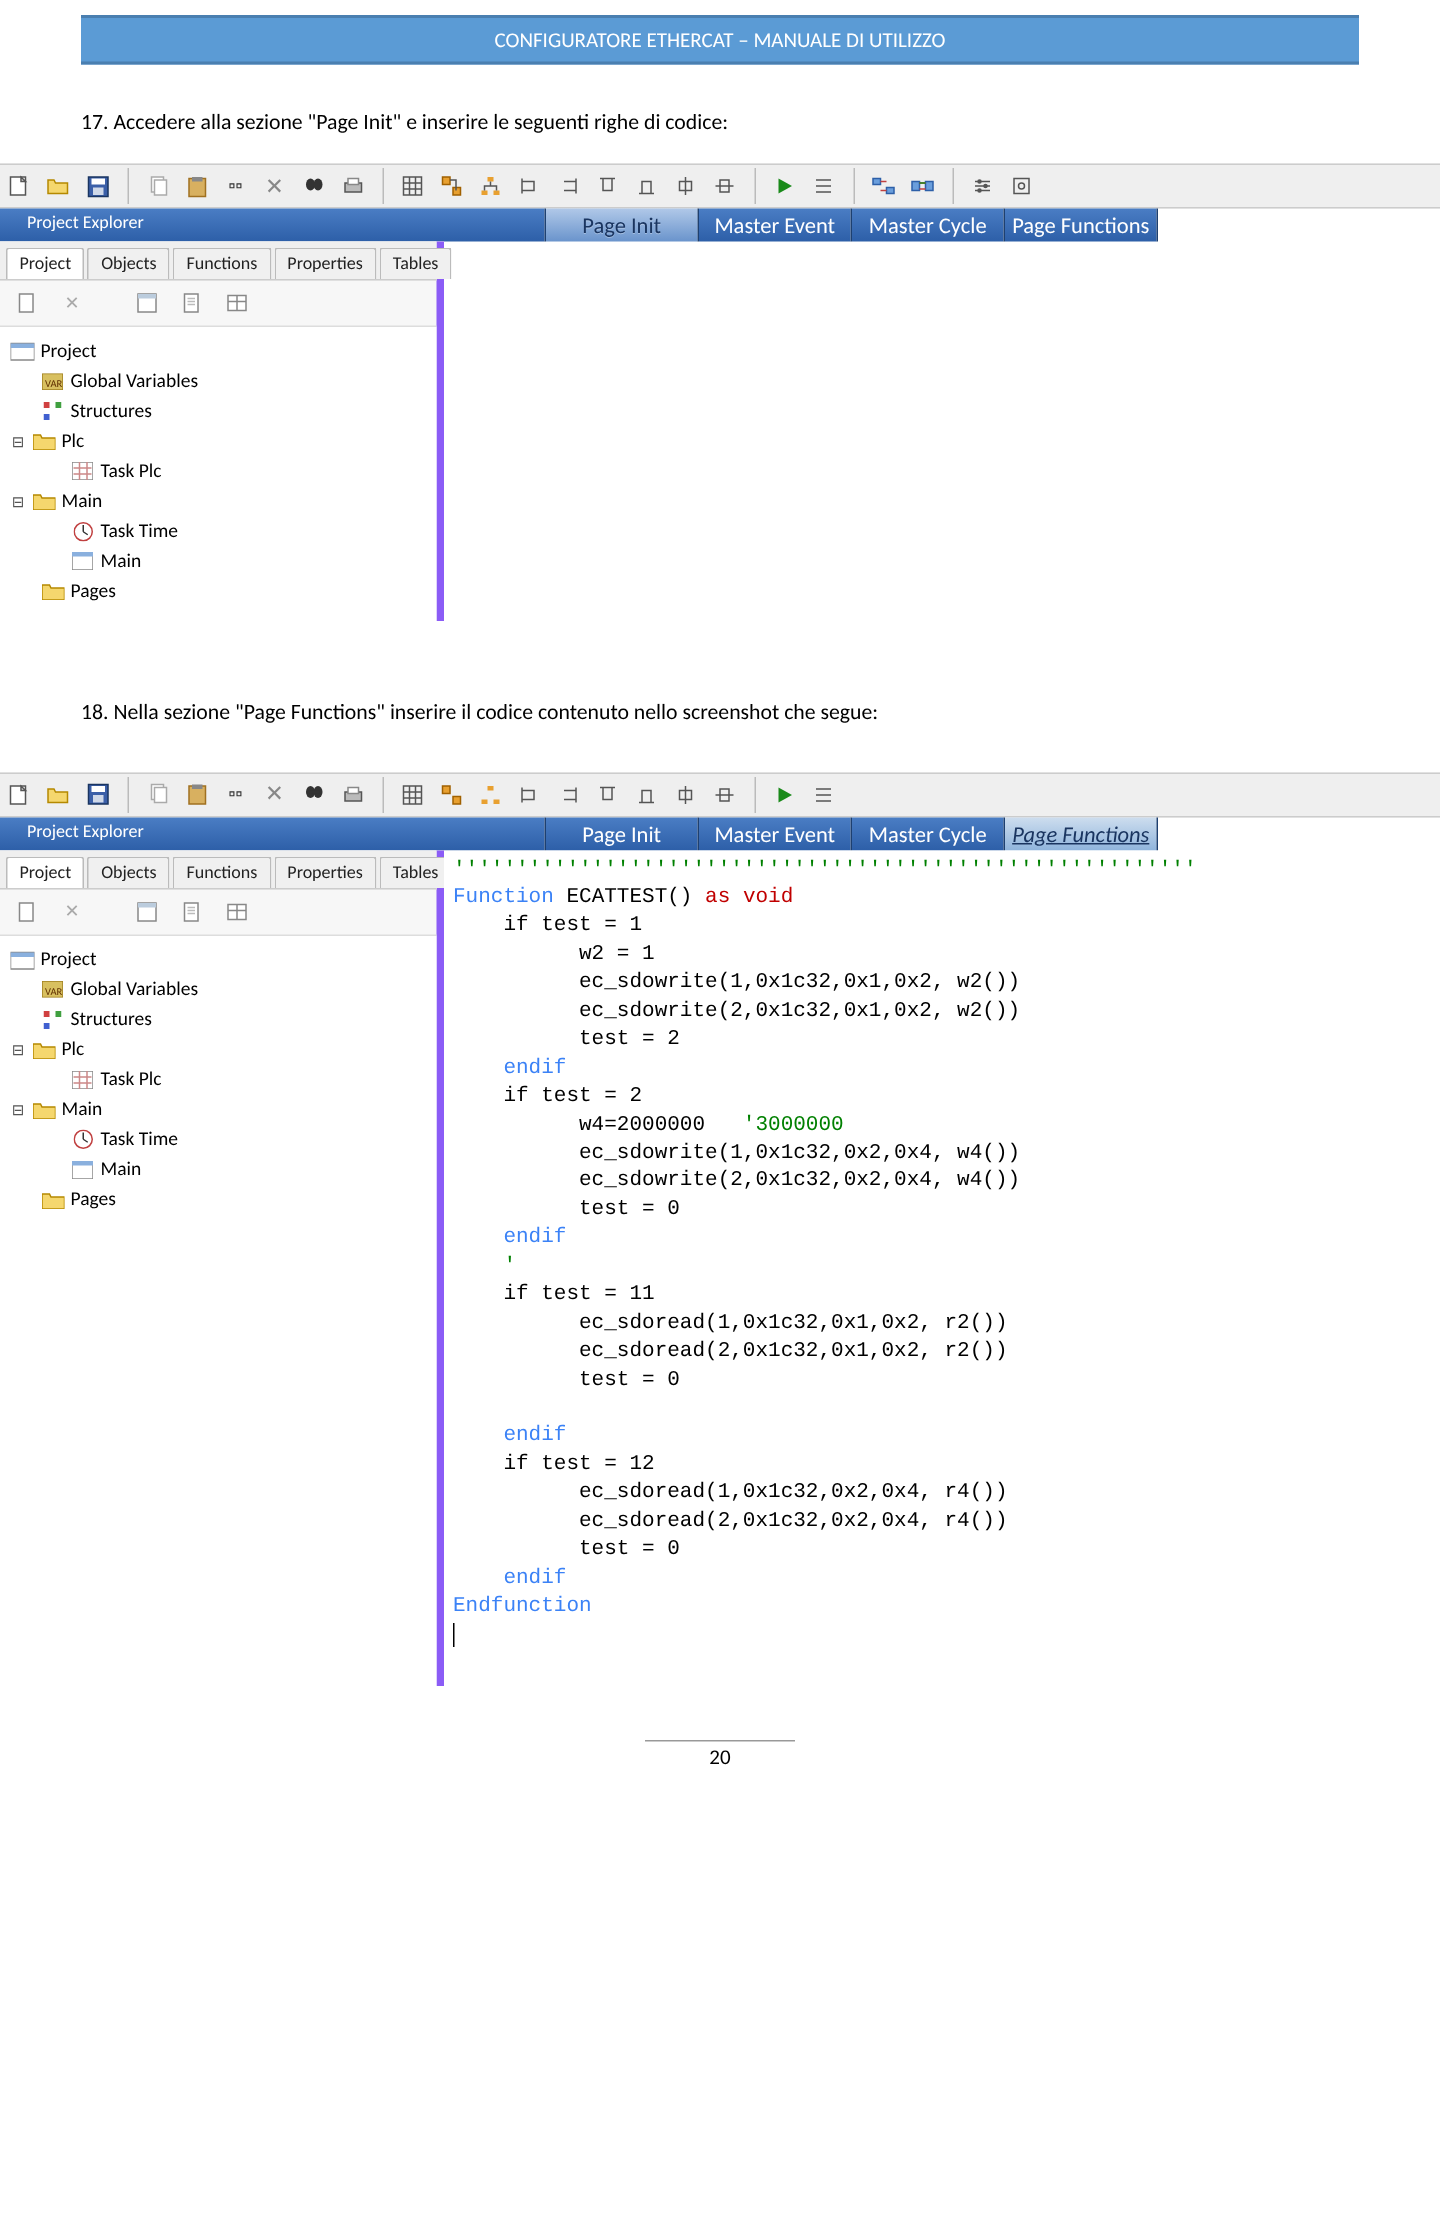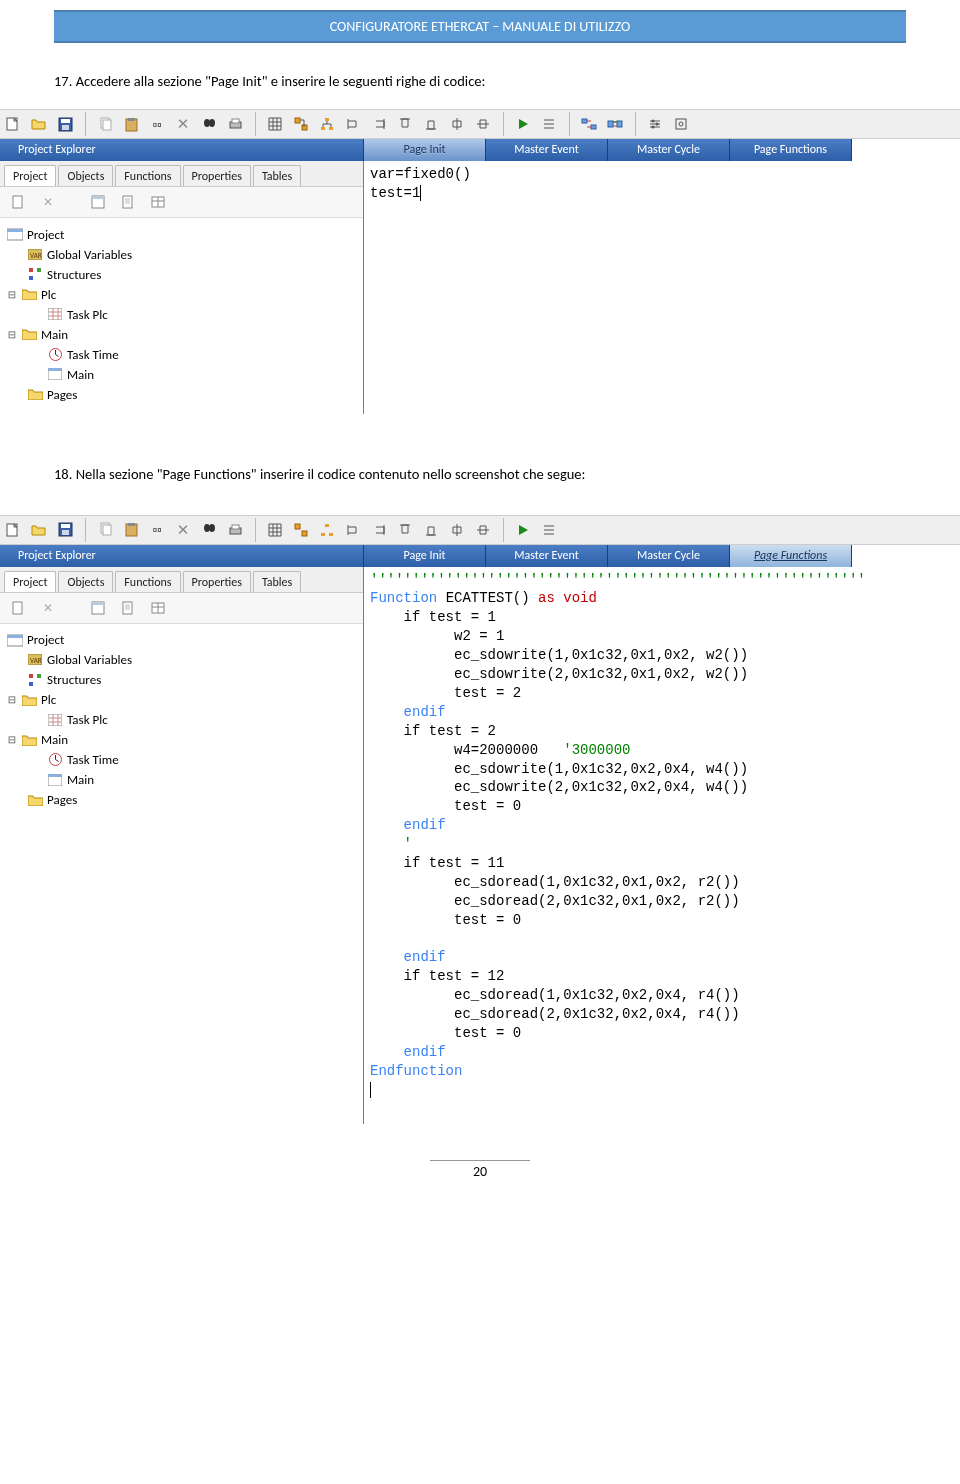--- a/index.html
+++ b/index.html
@@ -8,25 +8,25 @@
   .header-bar { background: #5b9bd5; color: #fff; text-align: center; padding: 6px 14px; font-size: 14px; border-top: 2px solid #4a7fb0; border-bottom: 2px solid #4a7fb0; margin: 10px 54px 0 54px; }
   .body-text { font-size: 14.5px; margin: 28px 54px 18px 54px; line-height: 1.4; }
   .shot { margin: 0 0 0 0; border: none; }
   .shot-inner { position: relative; background: #fff; }
   .toolbar { display: flex; align-items: center; height: 30px; background: #efefef; border-top: 1px solid #ccc; border-bottom: 1px solid #ccc; }
   .tbtn { width: 26px; height: 24px; display: flex; align-items: center; justify-content: center; font-size: 13px; color: #333; }
   .tsep { width: 8px; height: 24px; border-right: 1px solid #bbb; margin-right: 6px; }
   .title-strip { display: flex; height: 22px; }
   .ts-left { width: 364px; background: linear-gradient(#4a7dc4, #2d5fa8); color: #fff; font-size: 12px; padding: 3px 18px; border-right: 1px solid #1e4070;}
   .ts-right { flex: 1; display: flex; }
-  .editor-tab { width: 122px; text-align: center; font-size: 12px; color: #fff; padding: 3px 0; background: linear-gradient(#4a7dc4,#2d5fa8); border-right: 1px solid #1e4070; cursor: default;}
+  .editor-tab { width: 102px; text-align: center; font-size: 15px; color: #fff; padding: 3px 0; background: linear-gradient(#4a7dc4,#2d5fa8); border-right: 1px solid #1e4070; cursor: default;}
   .editor-tab.sel { background: linear-gradient(#b0c8e8,#6a94cc); color: #1a3560; text-shadow: 0 1px 0 rgba(255,255,255,0.3); }
   .editor-tab.sel2 { background: linear-gradient(#cdddee,#8fb4dc); color: #1a3560; font-style: italic; text-decoration: underline; }
   .columns { display: flex; }
-  .left-pane { width: 364px; background: #f7f7f7; border-right: 1px solid #8b5cf6; }
+  .left-pane { width: 296px; background: #f7f7f7; border-right: 5px solid #8b5cf6; }
   .proj-tabs { display: flex; background: #efefef; border-bottom: 1px solid #ccc; padding: 4px 4px 0 4px; font-size: 12px; }
   .proj-tab { padding: 3px 8px 3px 8px; border: 1px solid #bbb; border-bottom: none; background: #f0f0f0; margin-right: 2px; border-radius: 2px 2px 0 0; color: #222; }
   .proj-tab.active { background: #fff; }
   .proj-toolbar { display: flex; padding: 4px; border-bottom: 1px solid #ddd; }
   .ptbtn { width: 28px; height: 22px; display:flex; align-items:center; justify-content:center; font-size:12px; color:#555; border:1px solid transparent; margin-right:2px;}
   .tree { padding: 6px 4px 10px 4px; font-size: 13px; background:#fff; min-height:180px; }
   .tree .node { display: flex; align-items: center; height: 20px; }
   .tree .ind0 { padding-left: 2px; }
   .tree .ind1 { padding-left: 22px; }
   .tree .ind2 { padding-left: 42px; }
@@ -324,22 +324,20 @@
                 <span class="ticon">
                   <svg width="15" height="12">
                     <path d="M0 2h5l1 2h9v8H0z" fill="#f5d76e" stroke="#b58900"></path>
                   </svg>
                 </span>
                 <span class="label">Pages</span>
               </div>
         </div>
       </div>
 
-      <div class="editor"><span>var=fixed0()
-test=1</span><span class="cursor"></span></div>
     </div>
   </div>
 </div>
 
 <p class="body-text" style="margin-top:50px;">18. Nella sezione "Page Functions" inserire il codice contenuto nello screenshot che segue:</p>
 
 <div class="shot" style="margin-top:30px;">
   <div class="shot-inner">
     <div class="toolbar">
       <div class="tbtn">

